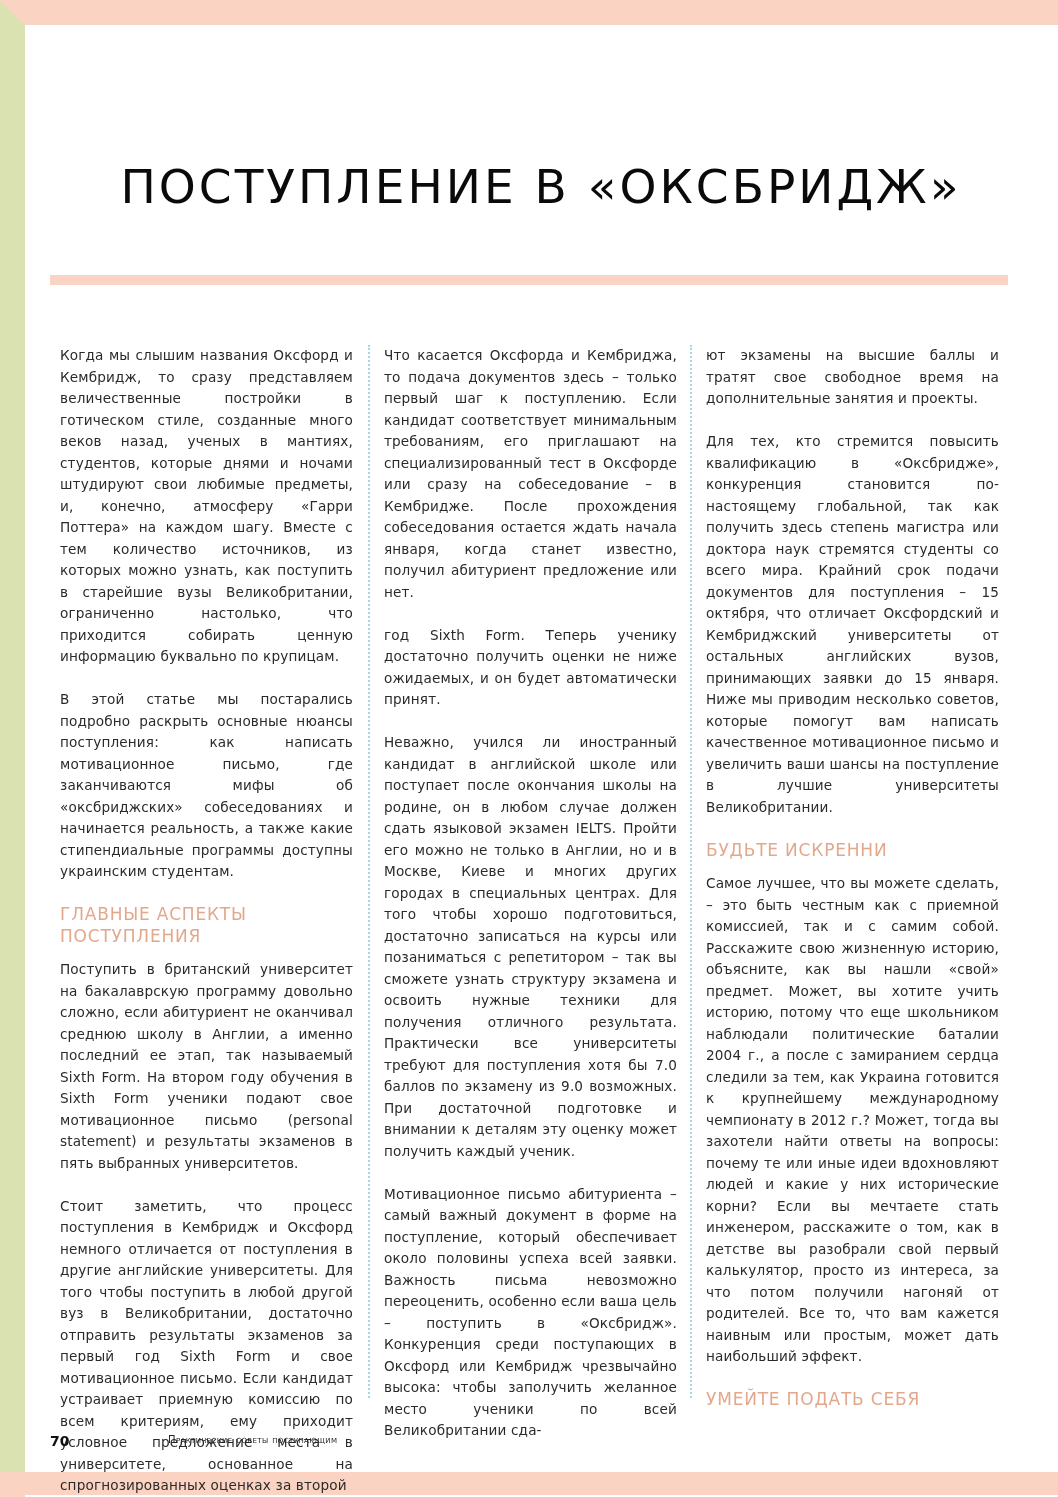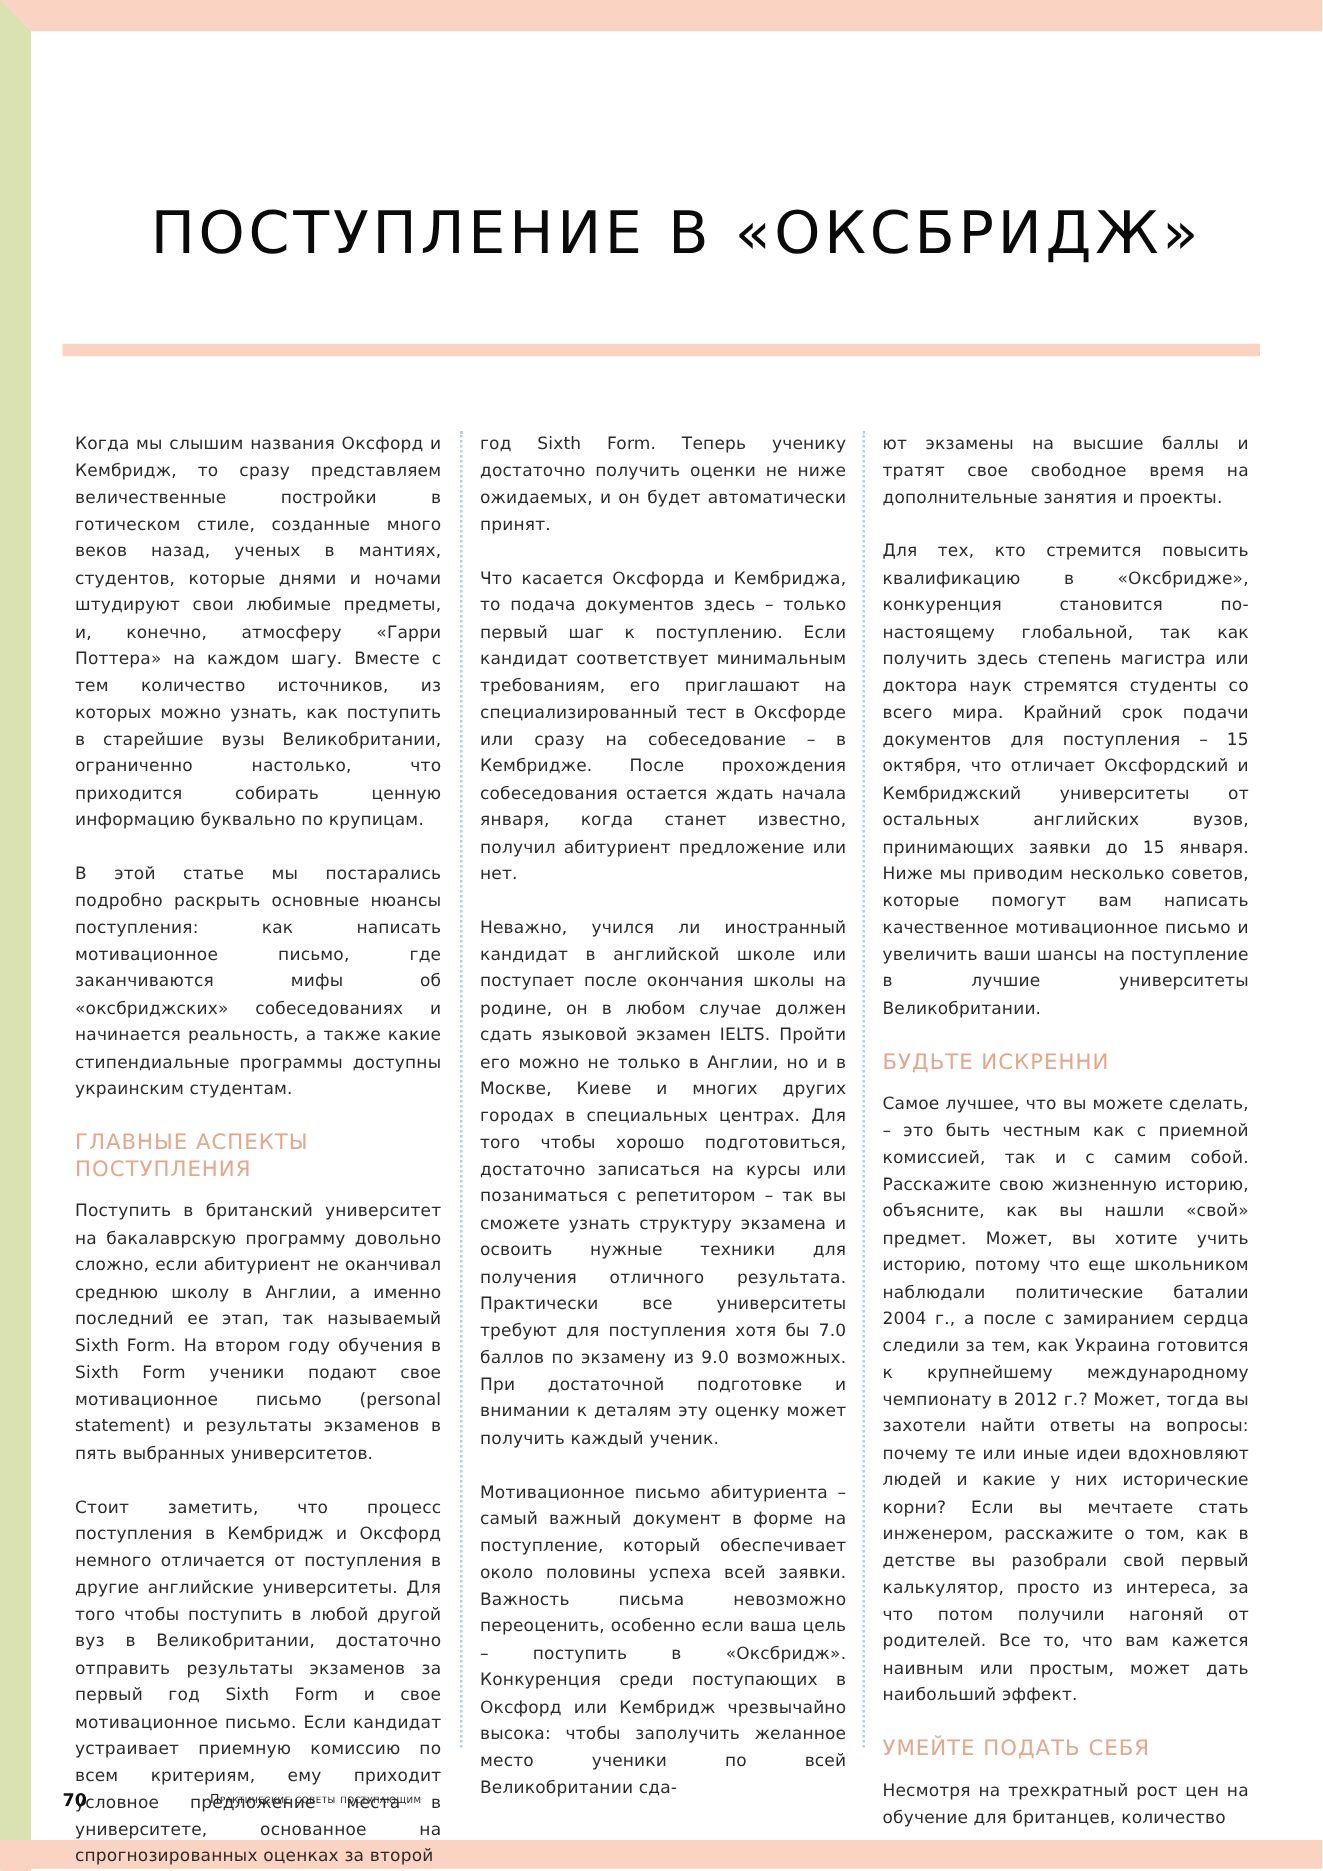--- a/index.html
+++ b/index.html
@@ -128,34 +128,33 @@
     <p>Когда мы слышим названия Оксфорд и Кембридж, то сразу представляем величественные постройки в готическом стиле, созданные много веков назад, ученых в мантиях, студентов, которые днями и ночами штудируют свои любимые предметы, и, конечно, атмосферу «Гарри Поттера» на каждом шагу. Вместе с тем количество источников, из которых можно узнать, как поступить в старейшие вузы Великобритании, ограниченно настолько, что приходится собирать ценную информацию буквально по крупицам.</p>
     <p>В этой статье мы постарались подробно раскрыть основные нюансы поступления: как написать мотивационное письмо, где заканчиваются мифы об «оксбриджских» собеседованиях и начинается реальность, а также какие стипендиальные программы доступны украинским студентам.</p>
     <h3>Главные аспекты поступления</h3>
     <p>Поступить в британский университет на бакалаврскую программу довольно сложно, если абитуриент не оканчивал среднюю школу в Англии, а именно последний ее этап, так называемый Sixth Form. На втором году обучения в Sixth Form ученики подают свое мотивационное письмо (personal statement) и результаты экзаменов в пять выбранных университетов.</p>
     <p>Стоит заметить, что процесс поступления в Кембридж и Оксфорд немного отличается от поступления в другие английские университеты. Для того чтобы поступить в любой другой вуз в Великобритании, достаточно отправить результаты экзаменов за первый год Sixth Form и свое мотивационное письмо. Если кандидат устраивает приемную комиссию по всем критериям, ему приходит условное предложение места в университете, основанное на спрогнозированных оценках за второй</p>
   </div>
 
   <div class="divider divider-1"></div>
 
   <div class="col col-2">
+    <p>Что касается Оксфорда и Кембриджа, то подача документов здесь – только первый шаг к поступлению. Если кандидат соответствует минимальным требованиям, его приглашают на специализированный тест в Оксфорде или сразу на собеседование – в Кембридже. После прохождения собеседования остается ждать начала января, когда станет известно, получил абитуриент предложение или нет.</p>
     <p>год Sixth Form. Теперь ученику достаточно получить оценки не ниже ожидаемых, и он будет автоматически принят.</p>
-    <p>Что касается Оксфорда и Кембриджа, то подача документов здесь – только первый шаг к поступлению. Если кандидат соответствует минимальным требованиям, его приглашают на специализированный тест в Оксфорде или сразу на собеседование – в Кембридже. После прохождения собеседования остается ждать начала января, когда станет известно, получил абитуриент предложение или нет.</p>
     <p>Неважно, учился ли иностранный кандидат в английской школе или поступает после окончания школы на родине, он в любом случае должен сдать языковой экзамен IELTS. Пройти его можно не только в Англии, но и в Москве, Киеве и многих других городах в специальных центрах. Для того чтобы хорошо подготовиться, достаточно записаться на курсы или позаниматься с репетитором – так вы сможете узнать структуру экзамена и освоить нужные техники для получения отличного результата. Практически все университеты требуют для поступления хотя бы 7.0 баллов по экзамену из 9.0 возможных. При достаточной подготовке и внимании к деталям эту оценку может получить каждый ученик.</p>
     <p>Мотивационное письмо абитуриента – самый важный документ в форме на поступление, который обеспечивает около половины успеха всей заявки. Важность письма невозможно переоценить, особенно если ваша цель – поступить в «Оксбридж». Конкуренция среди поступающих в Оксфорд или Кембридж чрезвычайно высока: чтобы заполучить желанное место ученики по всей Великобритании сда-</p>
   </div>
 
   <div class="divider divider-2"></div>
 
   <div class="col col-3">
     <p>ют экзамены на высшие баллы и тратят свое свободное время на дополнительные занятия и проекты.</p>
     <p>Для тех, кто стремится повысить квалификацию в «Оксбридже», конкуренция становится по-настоящему глобальной, так как получить здесь степень магистра или доктора наук стремятся студенты со всего мира. Крайний срок подачи документов для поступления – 15 октября, что отличает Оксфордский и Кембриджский университеты от остальных английских вузов, принимающих заявки до 15 января. Ниже мы приводим несколько советов, которые помогут вам написать качественное мотивационное письмо и увеличить ваши шансы на поступление в лучшие университеты Великобритании.</p>
     <h3>Будьте искренни</h3>
     <p>Самое лучшее, что вы можете сделать, – это быть честным как с приемной комиссией, так и с самим собой. Расскажите свою жизненную историю, объясните, как вы нашли «свой» предмет. Может, вы хотите учить историю, потому что еще школьником наблюдали политические баталии 2004 г., а после с замиранием сердца следили за тем, как Украина готовится к крупнейшему международному чемпионату в 2012 г.? Может, тогда вы захотели найти ответы на вопросы: почему те или иные идеи вдохновляют людей и какие у них исторические корни? Если вы мечтаете стать инженером, расскажите о том, как в детстве вы разобрали свой первый калькулятор, просто из интереса, за что потом получили нагоняй от родителей. Все то, что вам кажется наивным или простым, может дать наибольший эффект.</p>
     <h3>Умейте подать себя</h3>
-    <p>Несмотря на трехкратный рост цен на обучение для британцев, количество</p>
   </div>
 </div>
 
 <div class="footer-page">70</div>
 <div class="footer-section">
   <span style="font-variant: small-caps; text-transform: none;">Практические советы поступающим</span>
 </div>
 
 </body></html>

